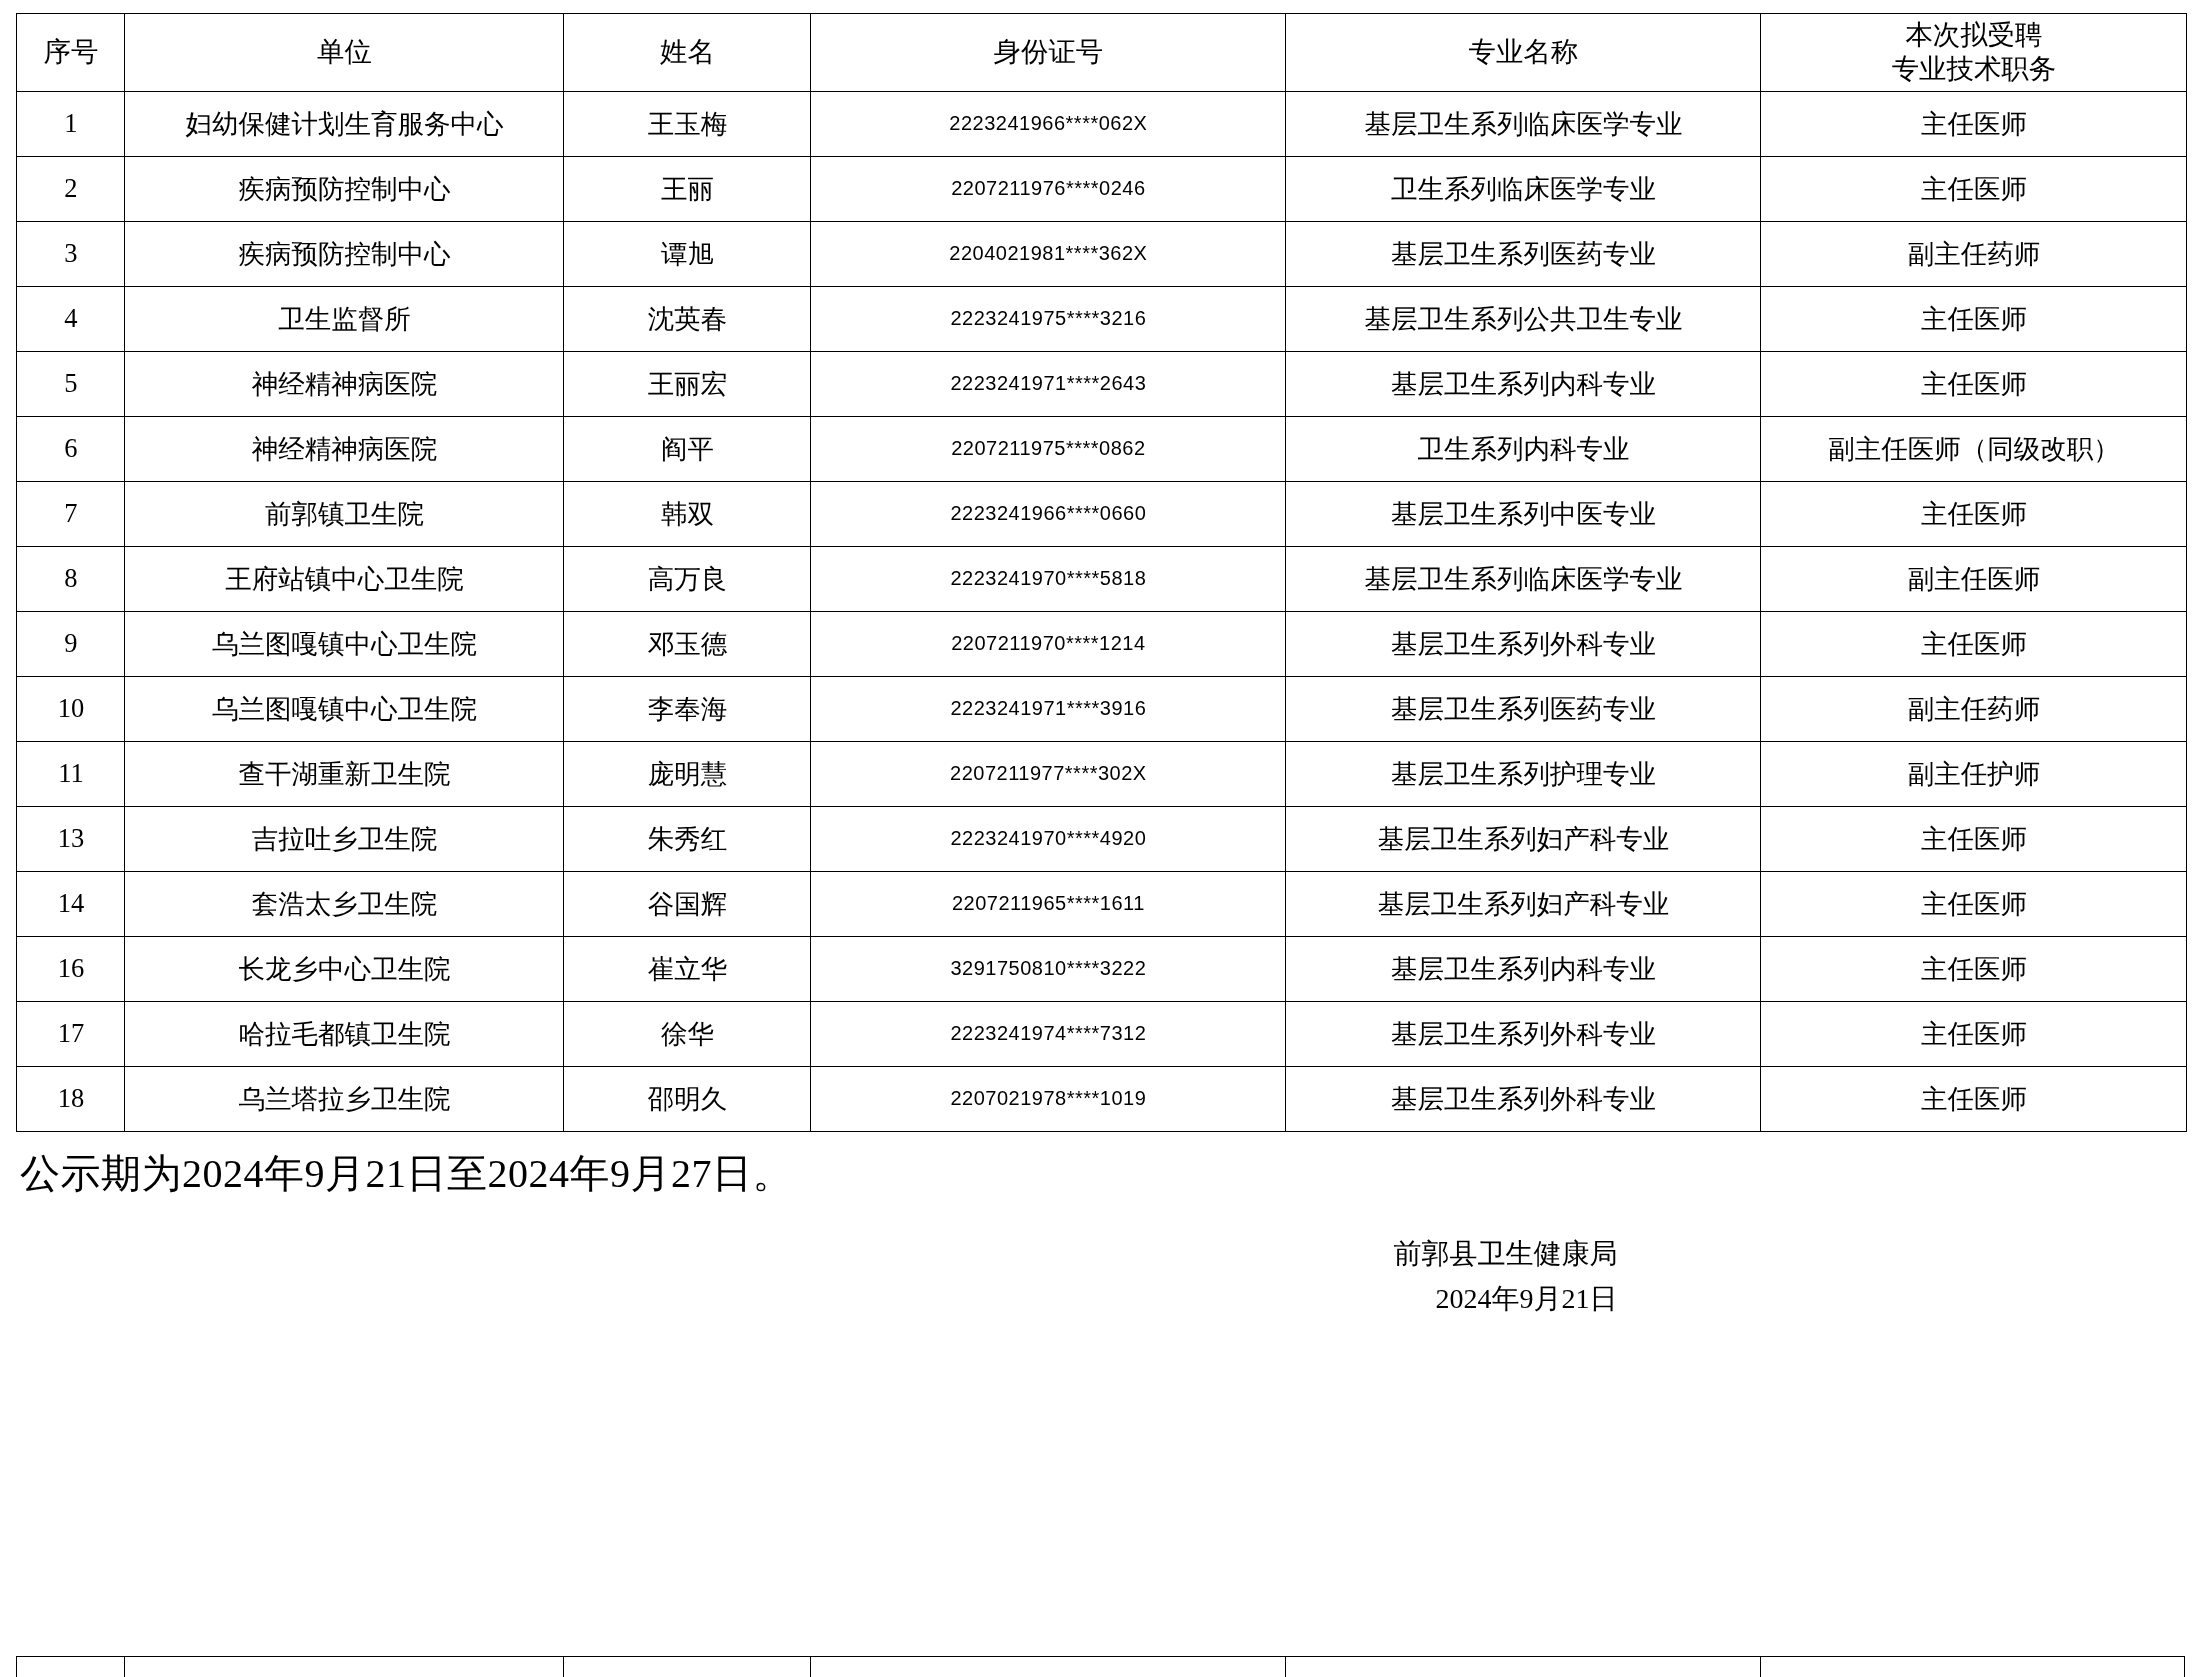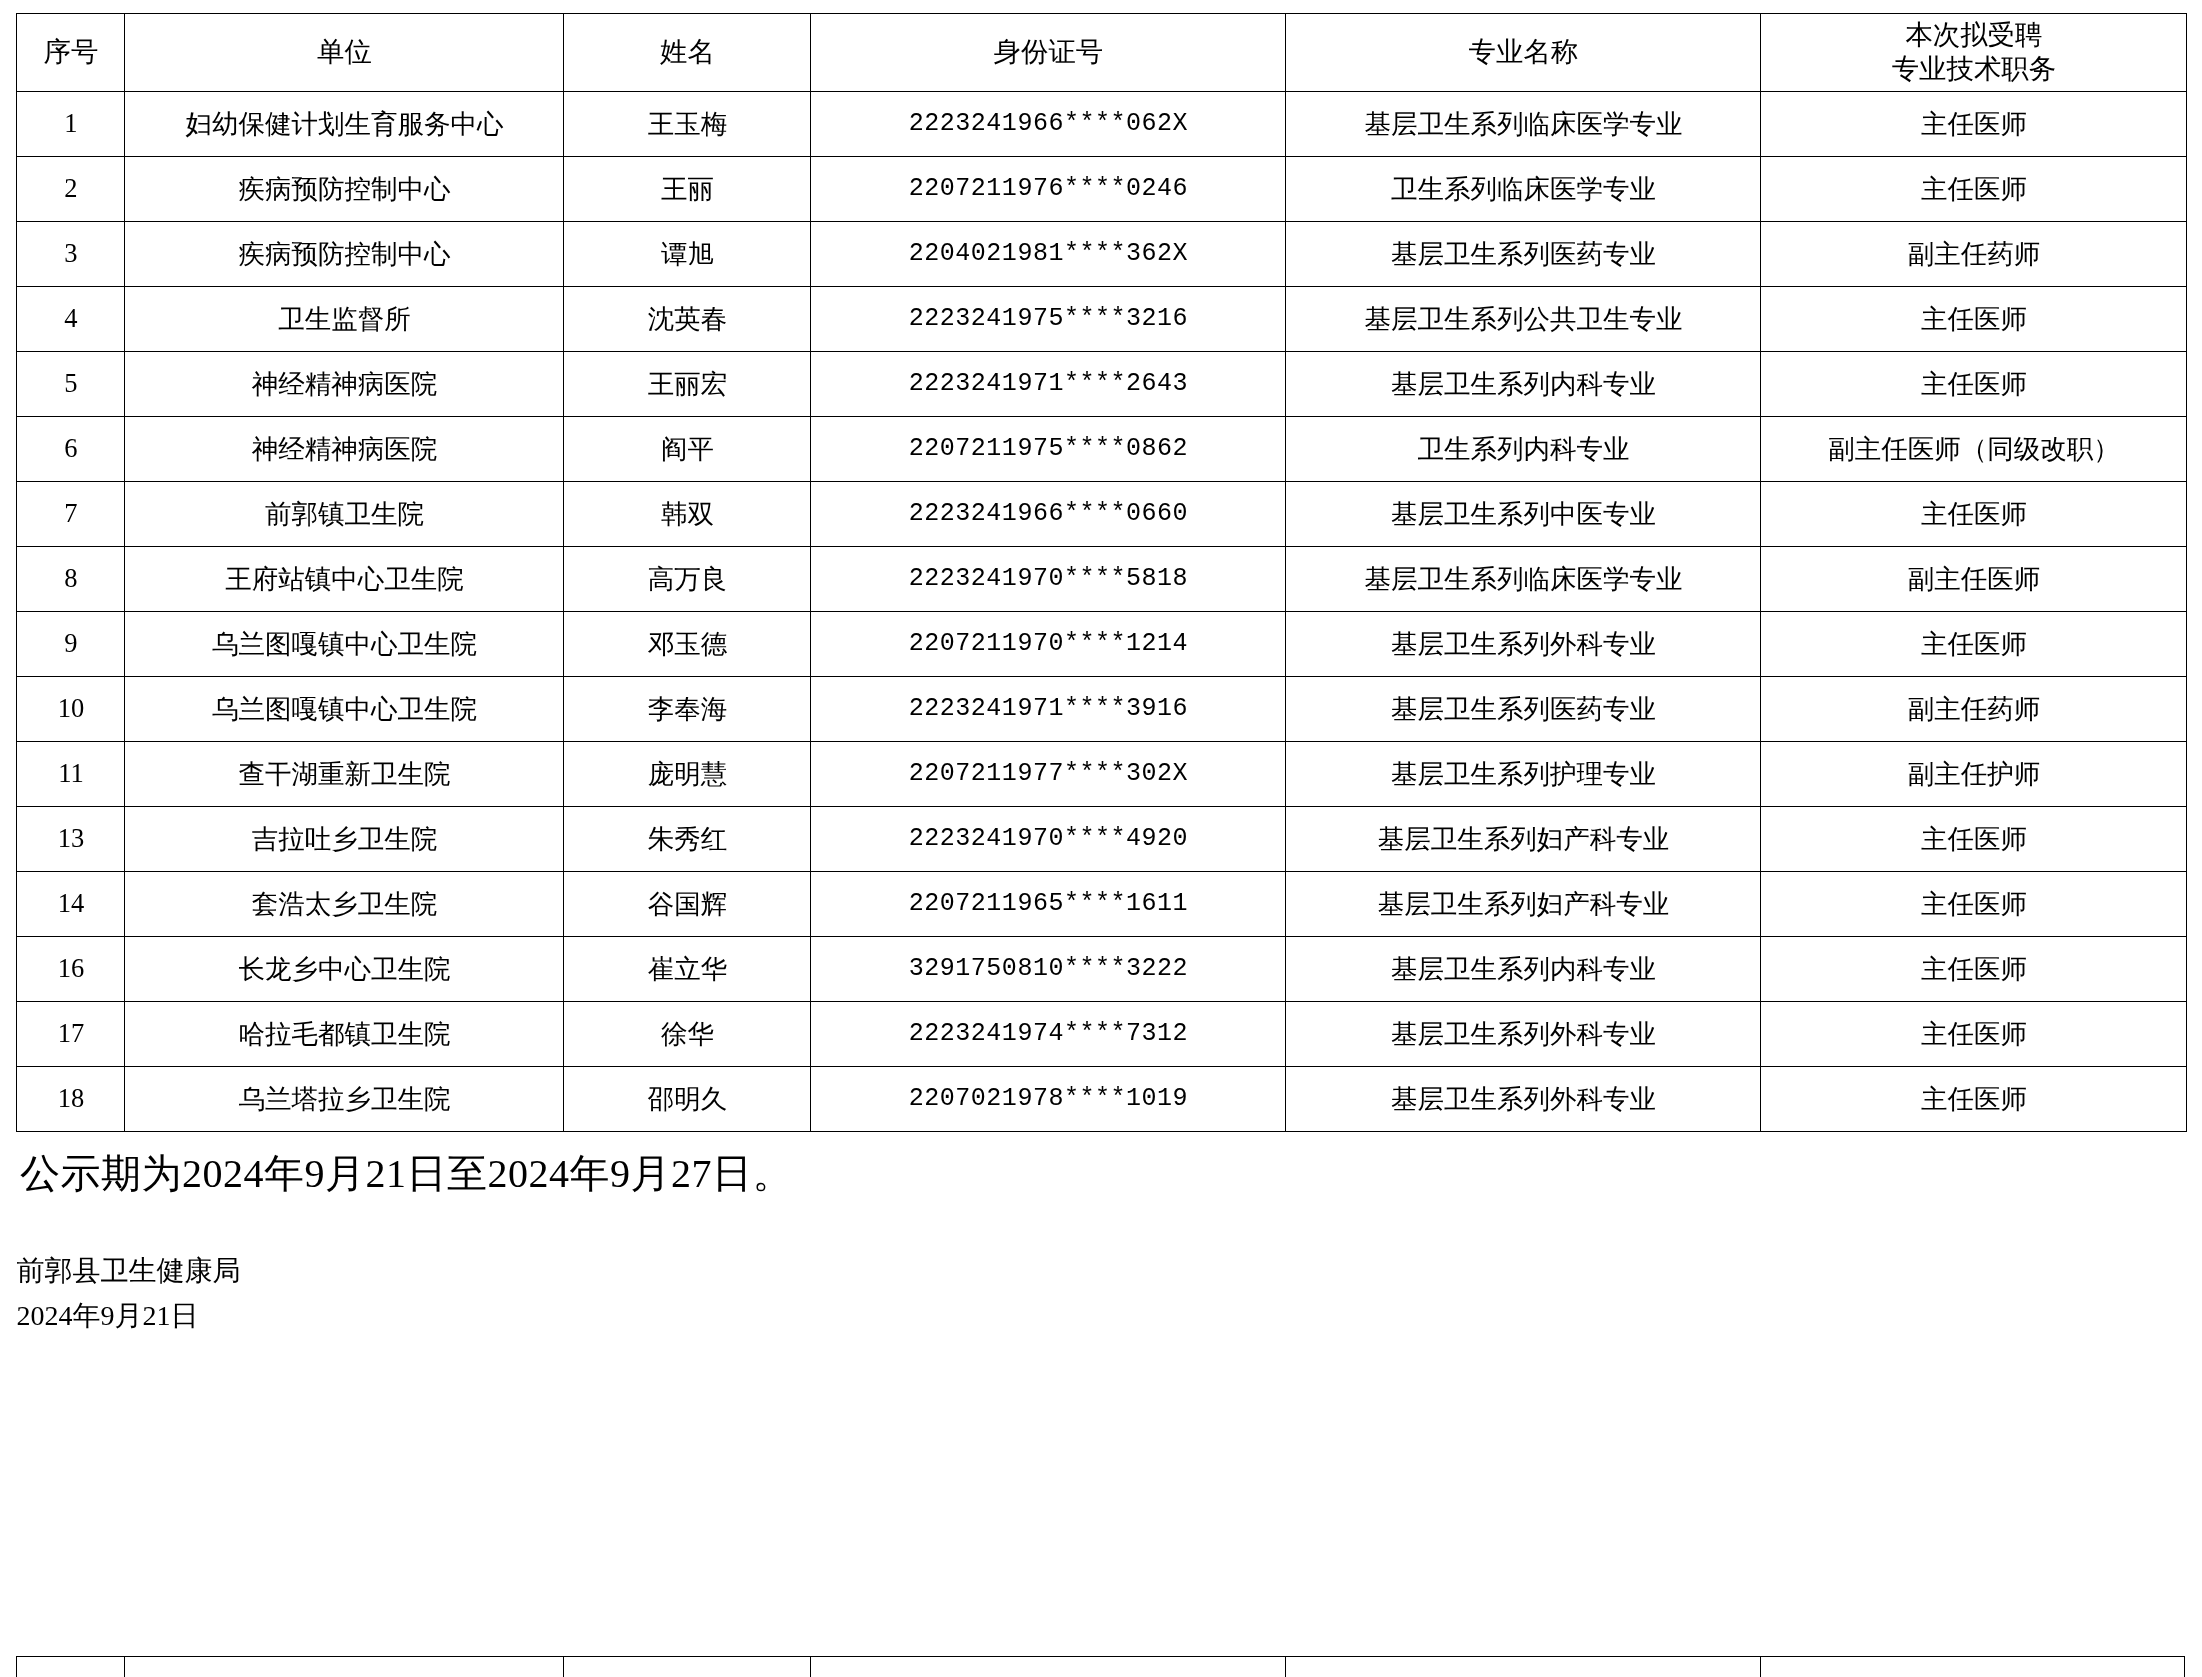--- a/index.html
+++ b/index.html
@@ -42,36 +42,36 @@
     height: 64px;
     font-size: 26.5px;
   }
   .col-no      { width: 108px; }
   .col-unit    { width: 439px; }
   .col-name    { width: 247px; }
   .col-id      { width: 475px; }
   .col-major   { width: 475px; }
   .col-title   { width: 426px; }
   .idnum {
-    font-family: Liberation Mono, monospace;
-    font-size: 25px;
+    font-family: Liberation Sans, sans-serif;
+    font-size: 20px;
     letter-spacing: 0.5px;
   }
   .hdr-two-line {
     line-height: 1.25;
   }
   .notice {
     margin-top: 14.6px;
     font-size: 40px;
     padding-left: 3.7px;
     letter-spacing: 0.5px;
   }
   .signature {
-    margin-top: 48px;
-    text-align: left;
+    margin-top: 31px;
+    text-align: right;
     font-size: 28px;
     line-height: 1.6;
     padding-right: 228px;
   }
   .bottom-strip {
     position: absolute;
     left: 16.4px;
     bottom: 0;
     width: 2169px;
     height: 22px;

